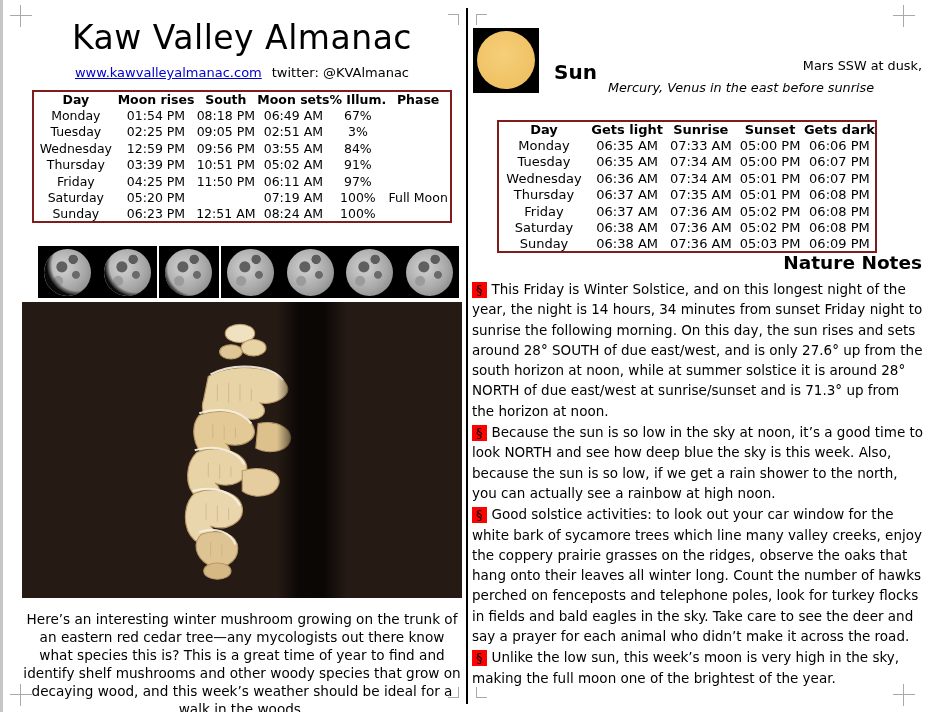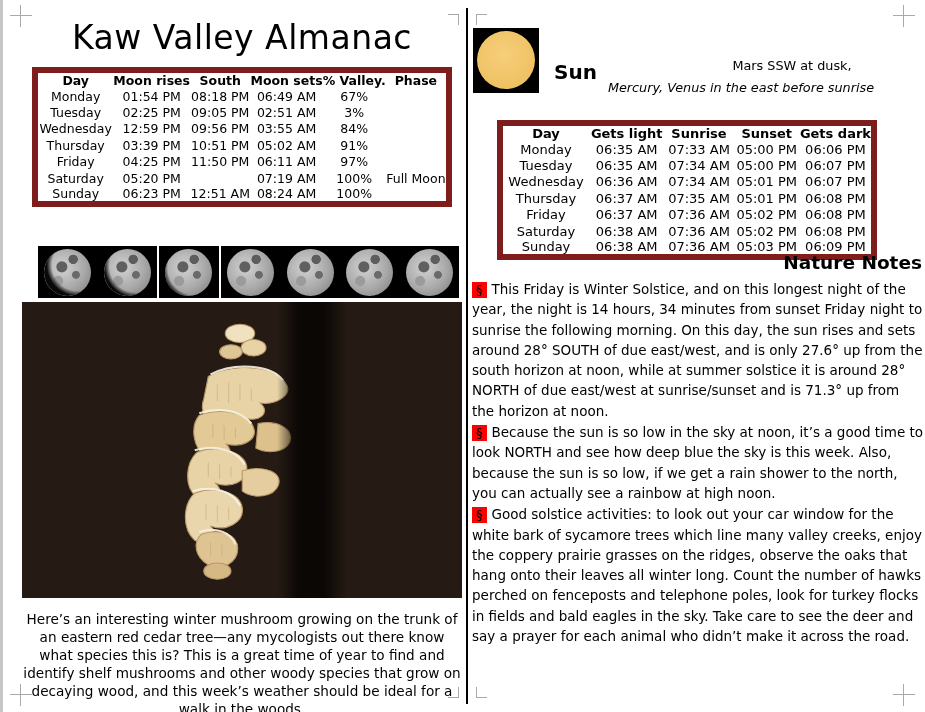--- a/index.html
+++ b/index.html
@@ -21,21 +21,21 @@
   .divider { position:absolute; left:466px; top:8px; width:2px; height:696px; background:#000; }
 
   
   .left-panel { position:absolute; left:22px; top:0; width:440px; }
   .title { margin-top:18px; text-align:center; font-size:33px; font-weight:400; letter-spacing:.5px; }
   .date-range { margin-top:6px; text-align:center; font-size:23px; font-weight:400; }
   .link-line { margin-top:8px; text-align:center; font-size:13px; }
   .link-line a { color:#0000cc; text-decoration:underline; cursor:pointer; }
   .link-line .tw { color:#000; margin-left:10px; }
 
-  table.almanac { border-collapse:collapse; border:6px solid #7f1d1d; margin:10px auto 0 auto; }
+  table.almanac { border-collapse:collapse; border:2px solid #7f1d1d; margin:10px auto 0 auto; }
   table.almanac td, table.almanac th { padding:0; height:16.4px; text-align:center; font-weight:400; white-space:nowrap; }
   table.almanac th { font-weight:700; }
   .moon-table { width:420px; font-size:12.5px; }
   .moon-table col.c-day{width:88px} .moon-table col.c-rise{width:74px} .moon-table col.c-south{width:64px}
   .moon-table col.c-set{width:72px} .moon-table col.c-ill{width:56px} .moon-table col.c-ph{width:66px}
 
   
   .moon-strip { position:absolute; left:16px; top:246px; width:421px; height:52px; background:#000; display:flex; }
   .moon-cell { flex:1; display:flex; align-items:center; justify-content:center; background:#000; }
   .moon-cell.sep { border-right:2px solid #fff; }
@@ -78,21 +78,21 @@
 
   .caption { position:absolute; left:0; top:610px; width:440px; text-align:center;
     font-size:13.6px; line-height:18px; }
 
   
   .right-panel { position:absolute; left:472px; top:0; width:450px; }
   .sun-image { position:absolute; left:1px; top:28px; width:66px; height:65px; background:#000; }
   .sun-disc { position:absolute; left:4px; top:3px; width:58px; height:58px; border-radius:50%;
     background:radial-gradient(circle at 45% 40%, #f6cf7a, #efc163 70%, #e8b753); }
   .sun-label { position:absolute; left:82px; top:60px; font-size:20px; font-weight:700; }
-  .planet-line1 { position:absolute; left:190px; top:58px; width:260px; text-align:center; font-size:12.8px; }
+  .planet-line1 { position:absolute; left:190px; top:58px; width:260px; text-align:right; font-size:12.8px; }
   .planet-line2 { position:absolute; left:88px; top:80px; width:362px; text-align:center; font-size:12.8px;font-style:italic; }
   .sun-table { position:absolute; left:25px; top:110px; width:380px; font-size:13px; }
   .sun-table col.c-day{width:96px} .sun-table col.c-gl{width:78px} .sun-table col.c-sr{width:74px}
   .sun-table col.c-ss{width:70px} .sun-table col.c-gd{width:62px}
   .sun-table td, .sun-table th { height:16.6px; }
 
   .notes-heading { position:absolute; left:0; top:252px; width:450px; text-align:right;
     font-size:18.5px; font-weight:700; }
   .notes-body { position:absolute; left:0; top:279px; width:452px; text-align:left;
     font-size:13.5px; line-height:20.3px; }
@@ -112,37 +112,40 @@
   <div class="crop-plus" style="left:893px;top:684px;"></div>
   <div class="crop-corner cc-tr" style="left:448px;top:14px;"></div>
   <div class="crop-corner cc-tl" style="left:476px;top:14px;"></div>
   <div class="crop-corner cc-br" style="left:448px;top:687px;"></div>
   <div class="crop-corner cc-bl" style="left:476px;top:687px;"></div>
 
   <div class="divider"></div>
 
   <div class="left-panel">
     <div class="title">Kaw Valley Almanac</div>
+    <div class="link-line">
+      <a>www.kawvalleyalmanac.com</a><span class="tw">twitter: @KVAlmanac</span>
+    </div>
 
     <table class="almanac moon-table">
       <colgroup>
           <col class="c-day">
           <col class="c-rise">
           <col class="c-south">
           <col class="c-set">
           <col class="c-ill">
           <col class="c-ph">
         </colgroup>
       <tbody>
           <tr>
         <th>Day</th>
         <th>Moon rises</th>
         <th>South</th>
         <th>Moon sets</th>
-        <th>% Valley.</th>
+        <th>% Illum.</th>
         <th>Phase</th>
       </tr>
       <tr>
         <td>Monday</td>
         <td>01:54 PM</td>
         <td>08:18 PM</td>
         <td>06:49 AM</td>
         <td>67%</td>
         <td></td>
       </tr>
@@ -327,15 +330,16 @@
         <td>06:09 PM</td>
       </tr>
     </tbody>
       </table>
 
     <div class="notes-heading">Nature Notes</div>
     <div class="notes-body">
       <p class="notes-para"><span class="sec-mark">§</span><span>This Friday is Winter Solstice, and on this longest night of the year, the night is 14 hours, 34 minutes from sunset Friday night to sunrise the following morning. On this day, the sun rises and sets around 28° SOUTH of due east/west, and is only 27.6° up from the south horizon at noon, while at summer solstice it is around 28° NORTH of due east/west at sunrise/sunset and is 71.3° up from the horizon at noon.</span></p>
       <p class="notes-para"><span class="sec-mark">§</span><span>Because the sun is so low in the sky at noon, it’s a good time to look NORTH and see how deep blue the sky is this week. Also, because the sun is so low, if we get a rain shower to the north, you can actually see a rainbow at high noon.</span></p>
       <p class="notes-para"><span class="sec-mark">§</span><span>Good solstice activities: to look out your car window for the white bark of sycamore trees which line many valley creeks, enjoy the coppery prairie grasses on the ridges, observe the oaks that hang onto their leaves all winter long. Count the number of hawks perched on fenceposts and telephone poles, look for turkey flocks in fields and bald eagles in the sky. Take care to see the deer and say a prayer for each animal who didn’t make it across the road.</span></p>
+      <p class="notes-para"><span class="sec-mark">§</span><span>Unlike the low sun, this week’s moon is very high in the sky, making the full moon one of the brightest of the year.</span></p>
     </div>
   </div>
 </div>
 
 </body></html>

